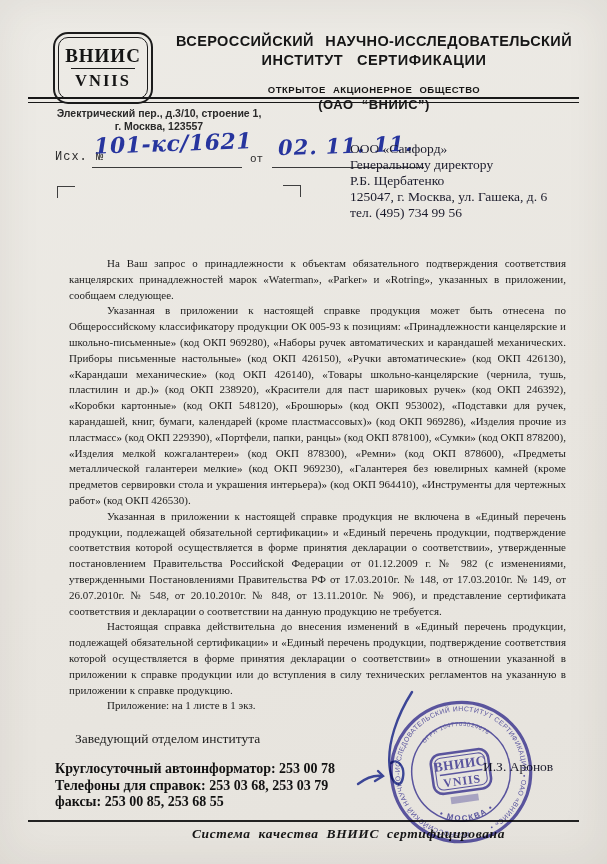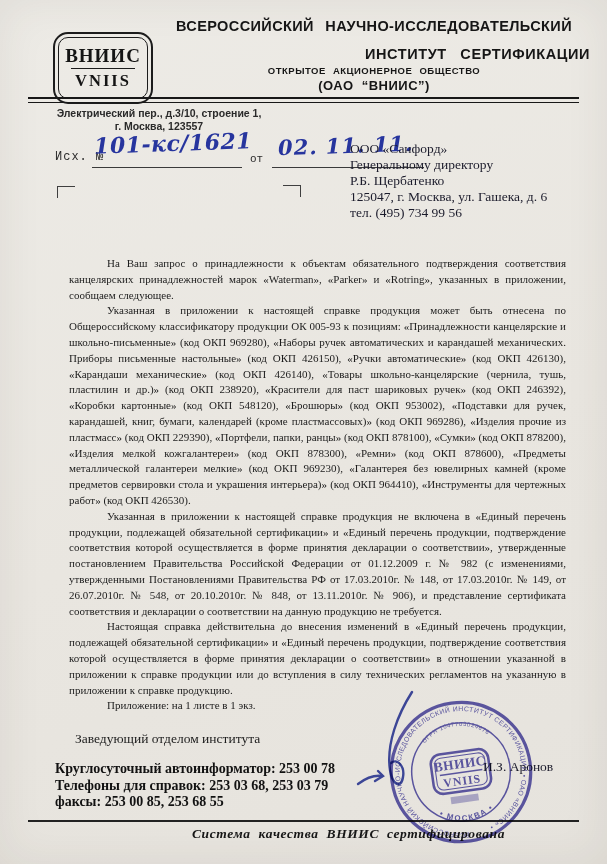--- a/index.html
+++ b/index.html
@@ -22,25 +22,25 @@
   .logo-inner {
     width:100%; height:100%;
     border:1.4px solid #1c1c1c; border-radius:10px;
     display:flex; flex-direction:column; align-items:center; justify-content:center;
     box-sizing:border-box;
   }
   .logo-top { font:bold 19px "Liberation Serif",serif; letter-spacing:1px; color:#141414; }
   .logo-divider { width:72%; border-top:1.6px solid #1c1c1c; margin:1px 0 2px 0; }
   .logo-bottom { font:bold 16.5px "Liberation Serif",serif; letter-spacing:2px; color:#141414; }
 
-  .org-block { position:absolute; left:158px; top:18px; width:432px; text-align:center;
+  .org-block { position:absolute; left:158px; top:33px; width:432px; text-align:center;
     font-family:"Liberation Sans",sans-serif; color:#161616; }
   .org-l1 { font-size:14.5px; font-weight:bold; letter-spacing:0.4px; word-spacing:7px; }
-  .org-l2 { font-size:14.5px; font-weight:bold; letter-spacing:0.6px; word-spacing:9px; margin-top:12px;text-align:right; }
-  .org-l3 { font-size:9.5px;  font-weight:bold; letter-spacing:0.5px; word-spacing:4px; margin-top:3px; }
+  .org-l2 { font-size:14.5px; font-weight:bold; letter-spacing:0.6px; word-spacing:9px; margin-top:3px; }
+  .org-l3 { font-size:9.5px;  font-weight:bold; letter-spacing:0.5px; word-spacing:4px; margin-top:16px; }
   .org-l4 { font-size:13px;   font-weight:bold; letter-spacing:0.5px; word-spacing:4px; margin-top:2px; }
 
   .head-rule { position:absolute; left:28px; top:97px; width:551px; height:2.6px;
     border-top:2.6px solid #181818; border-bottom:1.2px solid #181818; }
 
   .addr-block { position:absolute; left:28px; top:107px; width:262px; text-align:center;
     font:600 10.5px/13px "Liberation Sans",sans-serif; color:#2a2a2a; }
   .contact-block { position:absolute; left:318px; top:107px; width:275px;
     font:600 10.5px/13px "Liberation Sans",sans-serif; color:#2a2a2a; }
   .contact-gap { display:inline-block; width:18px; }

